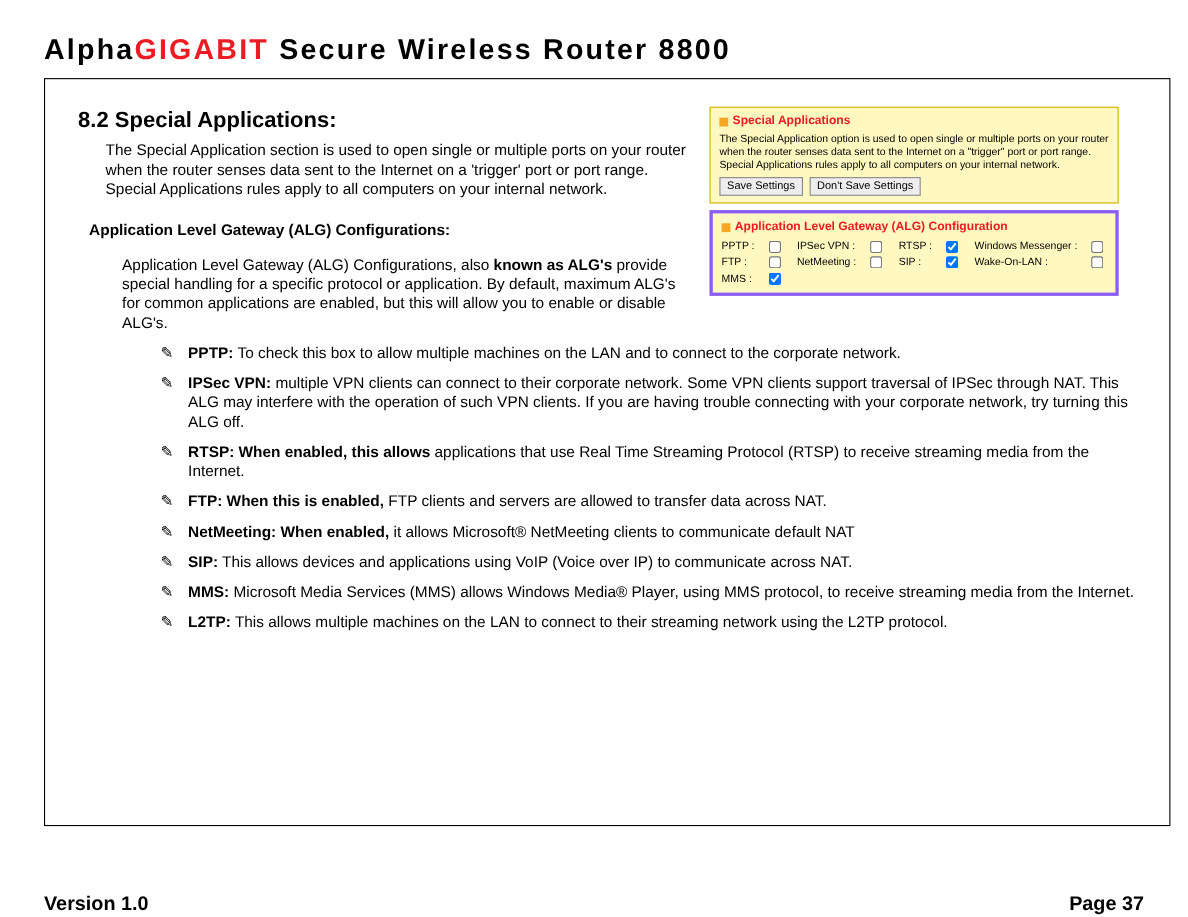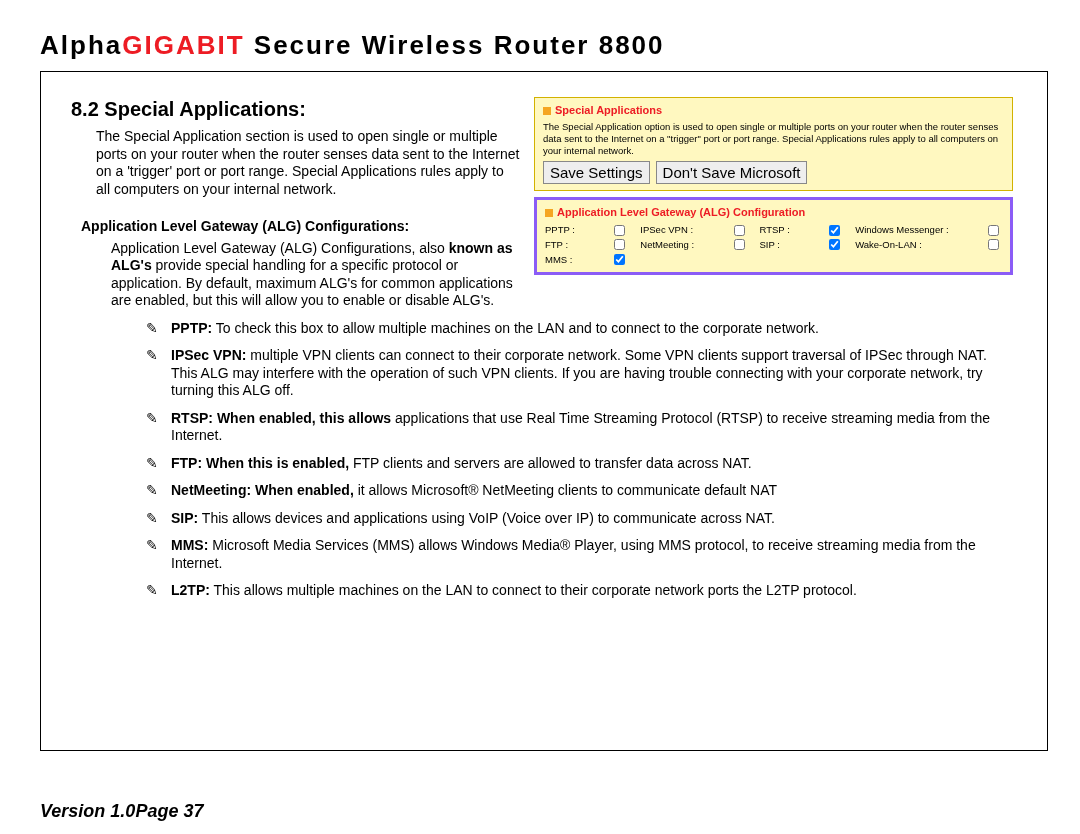--- a/index.html
+++ b/index.html
@@ -1,60 +1,60 @@
 <!DOCTYPE html>
 <html><head>
 <meta charset="utf-8">
 <style>
   * { margin:0; padding:0; box-sizing:border-box; }
   body { font-family: Arial, Helvetica, sans-serif; background:#fff; color:#000; width:1080px; height:834px; position:relative; }
-  .page { padding:30px 32px 0 40px; }
+  .page { padding:30px 16px 0 40px; }
   .title { font-weight:bold; font-size:26px; letter-spacing:2px; margin-bottom:10px; }
   .title .alpha { color:#000; }
   .title .gigabit { color:#ed1c24; }
   .title .rest { color:#000; }
   .frame { border:1px solid #000; padding:25px 30px; height:680px; overflow:hidden; }
   .content { font-size:14px; line-height:1.25; }
   h2 { font-size:20px; font-weight:bold; margin-bottom:6px; }
-  h3 { font-size:14px; font-weight:bold; margin:10px 0 4px 10px; }
+  h3 { font-size:14px; font-weight:bold; margin:10px 0 14px 10px; }
   .intro { margin-left:25px; margin-bottom:20px; }
   .alg-intro { margin-left:40px; margin-bottom:4px; }
   ul.bullets { list-style:none; margin-left:75px; }
   ul.bullets li { position:relative; margin:10px 0; padding-left:25px; }
   ul.bullets li::before { content:"✎"; position:absolute; left:0; top:0; font-size:14px; }
-  .floatbox { float:right; margin:0 4px 6px 14px; width:479px; }
+  .floatbox { float:right; margin:0 16px 6px 14px; width:372px; }
   .panel { border:1px solid #d2b200; background:#fff8c0; padding:6px 8px; margin-bottom:6px; font-size:10px; line-height:1.25; }
   .panel-title { color:#ed1c24; font-weight:bold; font-size:11px; display:flex; align-items:center; gap:4px; margin-bottom:3px; }
   .panel-title::before { content:""; width:8px; height:8px; background:#f5a623; display:inline-block; }
   .panel-desc { font-size:9.5px; margin-bottom:5px; }
   .panel-buttons { display:flex; gap:6px; }
-  .panel-buttons button { font-size:15px; border:1px solid #888; background:#eee; padding:2px 6px; cursor:pointer; }
+  .panel-buttons button { font-size:10px; border:1px solid #888; background:#eee; padding:2px 6px; cursor:pointer; }
   .panel2 { border:3px solid #8b5cf6; background:#fff8c0; padding:6px 8px; font-size:10px; }
   .alg-grid { display:grid; grid-template-columns: auto 14px auto 14px auto 14px auto 14px; gap:3px 12px; font-size:9.5px; align-items:center; margin-top:4px; }
   .alg-grid input[type=checkbox] { width:11px; height:11px; }
-  .footer { position:absolute; bottom:12px; left:40px; right:40px; display:flex; justify-content:flex-start; font-size:18px; font-weight:bold;font-style:italic; }
+  .footer { position:absolute; bottom:2px; left:40px; right:40px; display:flex; justify-content:space-between; font-size:18px; font-weight:bold; }
 </style>
 </head>
 <body>
 
 <div class="page">
   <div class="title">
     <span class="alpha">Alpha</span><span class="gigabit">GIGABIT</span><span class="rest"> Secure Wireless Router 8800</span>
   </div>
 
   <div class="frame">
     <div class="content">
 
       <div class="floatbox">
         <div class="panel">
           <div class="panel-title">Special Applications</div>
           <div class="panel-desc">The Special Application option is used to open single or multiple ports on your router when the router senses data sent to the Internet on a "trigger" port or port range. Special Applications rules apply to all computers on your internal network.</div>
           <div class="panel-buttons">
             <button>Save Settings</button>
-            <button>Don't Save Microsoft</button>
+            <button>Don't Save Settings</button>
           </div>
         </div>
         <div class="panel2">
           <div class="panel-title">Application Level Gateway (ALG) Configuration</div>
           <div class="alg-grid">
             <span>PPTP :</span>
               <input type="checkbox" style="">
             <span>IPSec VPN :</span>
               <input type="checkbox" style="">
             <span>RTSP :</span>
@@ -84,21 +84,21 @@
       </p>
 
       <ul class="bullets">
         <li><b>PPTP:</b><span> To check this box to allow multiple machines on the LAN and to connect to the corporate network.</span></li>
         <li><b>IPSec VPN:</b><span> multiple VPN clients can connect to their corporate network. Some VPN clients support traversal of IPSec through NAT. This ALG may interfere with the operation of such VPN clients. If you are having trouble connecting with your corporate network, try turning this ALG off.</span></li>
         <li><b>RTSP: When enabled, this allows</b><span> applications that use Real Time Streaming Protocol (RTSP) to receive streaming media from the Internet.</span></li>
         <li><b>FTP: When this is enabled,</b><span> FTP clients and servers are allowed to transfer data across NAT.</span></li>
         <li><b>NetMeeting: When enabled,</b><span> it allows Microsoft® NetMeeting clients to communicate default NAT</span></li>
         <li><b>SIP:</b><span> This allows devices and applications using VoIP (Voice over IP) to communicate across NAT.</span></li>
         <li><b>MMS:</b><span>  Microsoft Media Services (MMS) allows Windows Media® Player, using MMS protocol, to receive streaming media from the Internet.</span></li>
-        <li><b>L2TP:</b><span> This allows multiple machines on the LAN to connect to their corporate network ports the L2TP protocol.</span></li>
+        <li><b>L2TP:</b><span> This allows multiple machines on the LAN to connect to their streaming network using the L2TP protocol.</span></li>
       </ul>
 
     </div>
   </div>
 </div>
 
 <div class="footer">
   <span>Version 1.0</span>
   <span>Page 37</span>
 </div>

